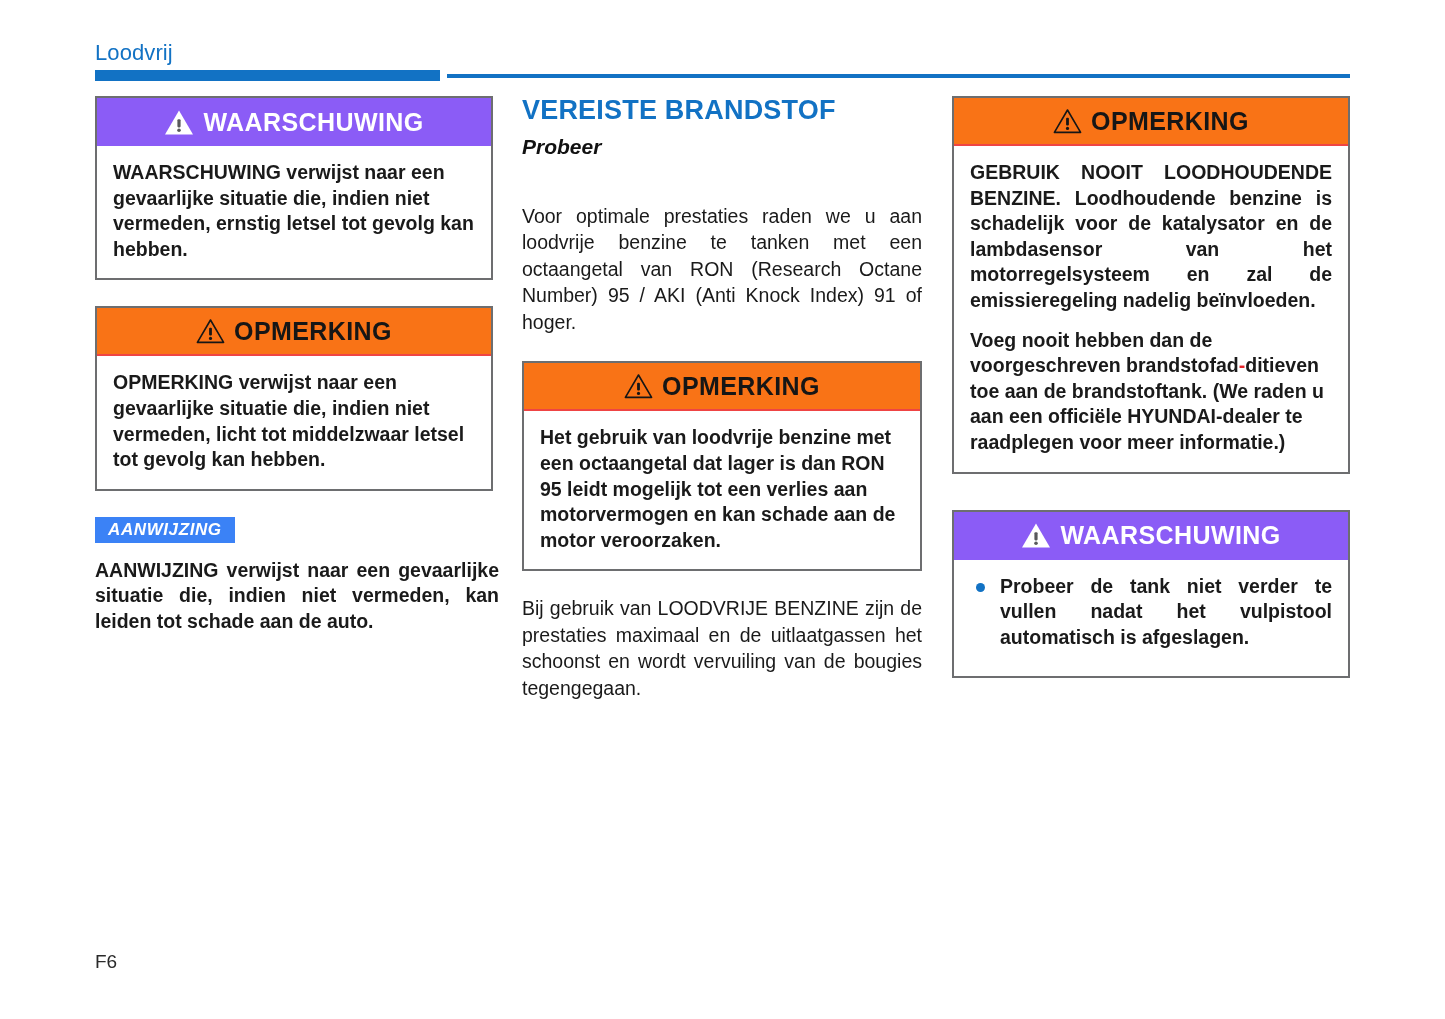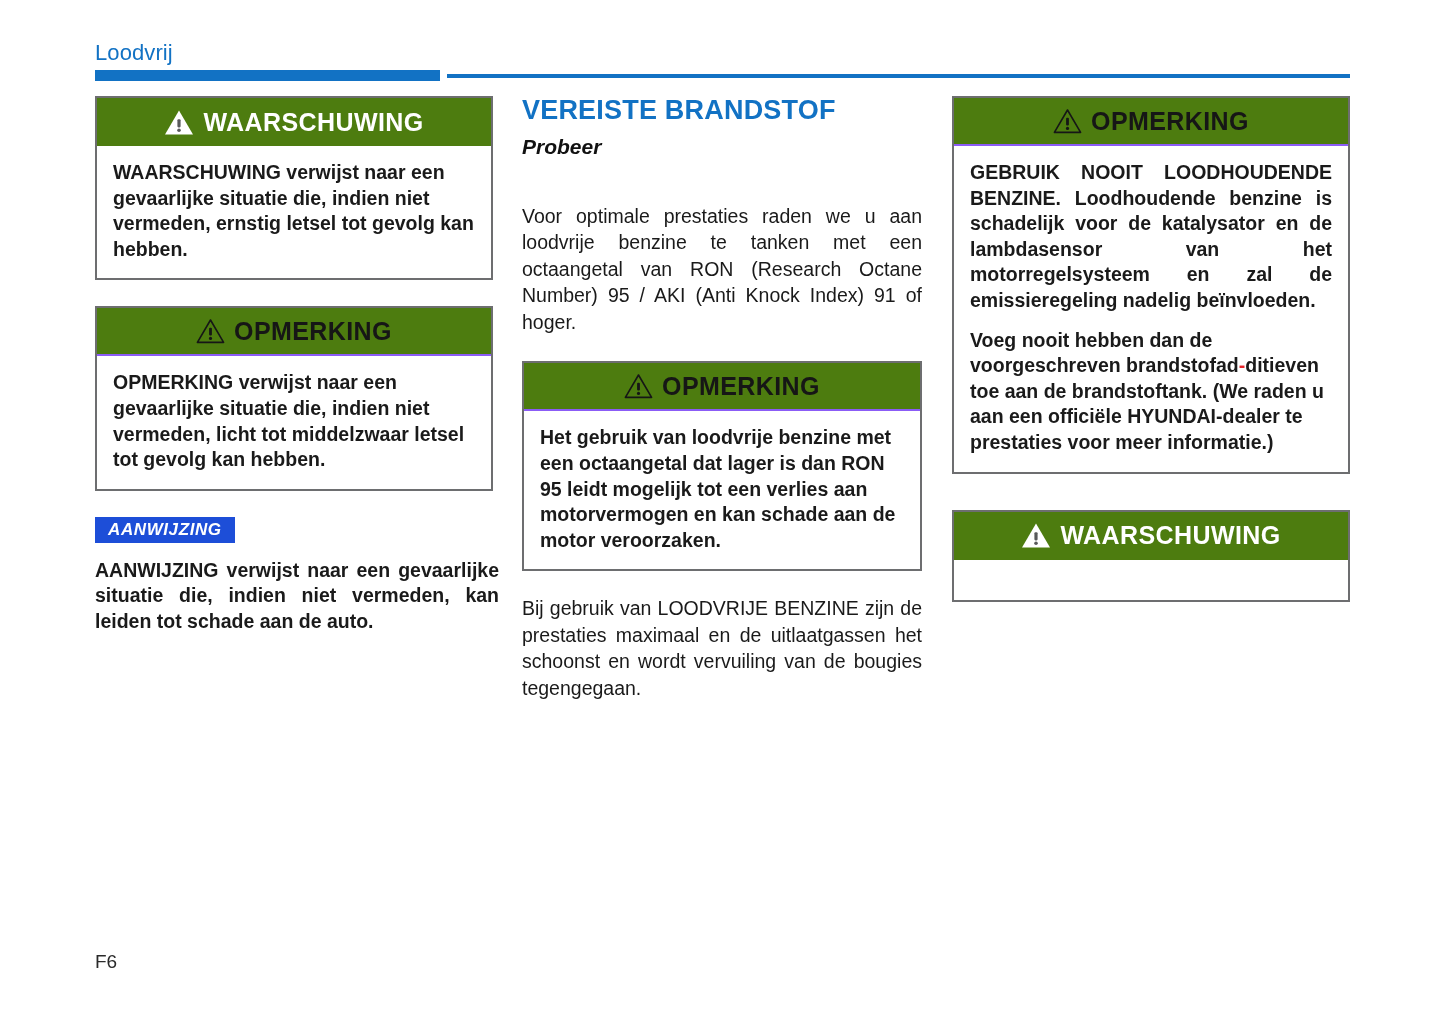--- a/index.html
+++ b/index.html
@@ -68,27 +68,27 @@
   }
   .callout-head {
     display: flex;
     align-items: center;
     justify-content: center;
     gap: 9px;
     height: 48px;
     box-sizing: border-box;
   }
   .callout.warning > .callout-head {
-    background: #4d7c0f;
+    background: #8b5cf6;
     color: #ffffff;
   }
   .callout.notice > .callout-head {
-    background: #4d7c0f;
+    background: #f97316;
     color: #161616;
-    border-bottom: 2px solid #8b5cf6;
+    border-bottom: 2px solid #ef4444;
   }
   .callout-title {
     font-size: 25px;
     font-weight: bold;
     letter-spacing: 0.4px;
     line-height: 1;
   }
   .callout-body {
     padding: 14px 16px 16px 16px;
     font-size: 19.5px;
@@ -100,21 +100,21 @@
   .callout-body p { margin: 0; }
   .callout-body p + p { margin-top: 14px; }
   .callout-body p:last-child { text-align: left; }
 
   
   .tri-icon { display: block; flex: 0 0 auto; }
 
   
   #aanwijzing-tag {
     display: inline-block;
-    background: #1d4ed8;
+    background: #3b82f6;
     color: #ffffff;
     font-size: 17px;
     font-weight: bold;
     font-style: italic;
     letter-spacing: 0.6px;
     padding: 4px 13px 5px 13px;
     line-height: 1;
   }
   #aanwijzing-text {
     margin: 15px 0 0 0;
@@ -275,36 +275,40 @@
         <svg class="tri-icon" width="29" height="26" viewBox="0 0 29 26" aria-hidden="true">
           <path d="M14.5 2 L27.6 24.4 L1.4 24.4 Z" fill="none" stroke="#161616" stroke-width="1.6" stroke-linejoin="round"></path>
           <rect x="13.1" y="9.8" width="2.8" height="7.6" rx="1" fill="#161616"></rect>
           <circle cx="14.5" cy="20.4" r="1.6" fill="#161616"></circle>
         </svg>
       </span>
       <span class="callout-title">OPMERKING</span>
     </div>
     <div class="callout-body">
       <p>GEBRUIK NOOIT LOODHOUDENDE BENZINE. Loodhoudende benzine is schadelijk voor de katalysator en de lambdasensor van het motorregelsysteem en zal de emissieregeling nadelig beïnvloeden.</p>
-      <p><span>Voeg nooit hebben dan de voorgeschreven brandstofad</span><span class="red-hyphen">-</span><span>ditieven toe aan de brandstoftank. (We raden u aan een officiële HYUNDAI-dealer te prestaties voor meer informatie.)</span></p>
+      <p><span>Voeg nooit hebben dan de voorgeschreven brandstofad</span><span class="red-hyphen">-</span><span>ditieven toe aan de brandstoftank. (We raden u aan een officiële HYUNDAI-dealer te raadplegen voor meer informatie.)</span></p>
     </div>
   </div>
 
   <div class="callout warning" style="margin-bottom:0;">
     <div class="callout-head">
       <span>
         <svg class="tri-icon" width="30" height="27" viewBox="0 0 30 27" aria-hidden="true">
           <path d="M15 1.5 L29 25.5 L1 25.5 Z" fill="#ffffff"></path>
           <rect x="13.4" y="10.2" width="3.2" height="8.2" rx="1.1" fill="#58595b"></rect>
           <circle cx="15" cy="21.3" r="1.8" fill="#58595b"></circle>
         </svg>
       </span>
       <span class="callout-title">WAARSCHUWING</span>
     </div>
     <div class="callout-body" style="padding-bottom:26px;">
       <ul class="bullet-list">
+        <li>
+          <span class="bullet-dot"></span>
+          <span>Probeer de tank niet verder te vullen nadat het vulpistool automatisch is afgeslagen.</span>
+        </li>
       </ul>
     </div>
   </div>
 
 </div>
 
 <div id="page-number">F6</div>
 
 </body></html>

